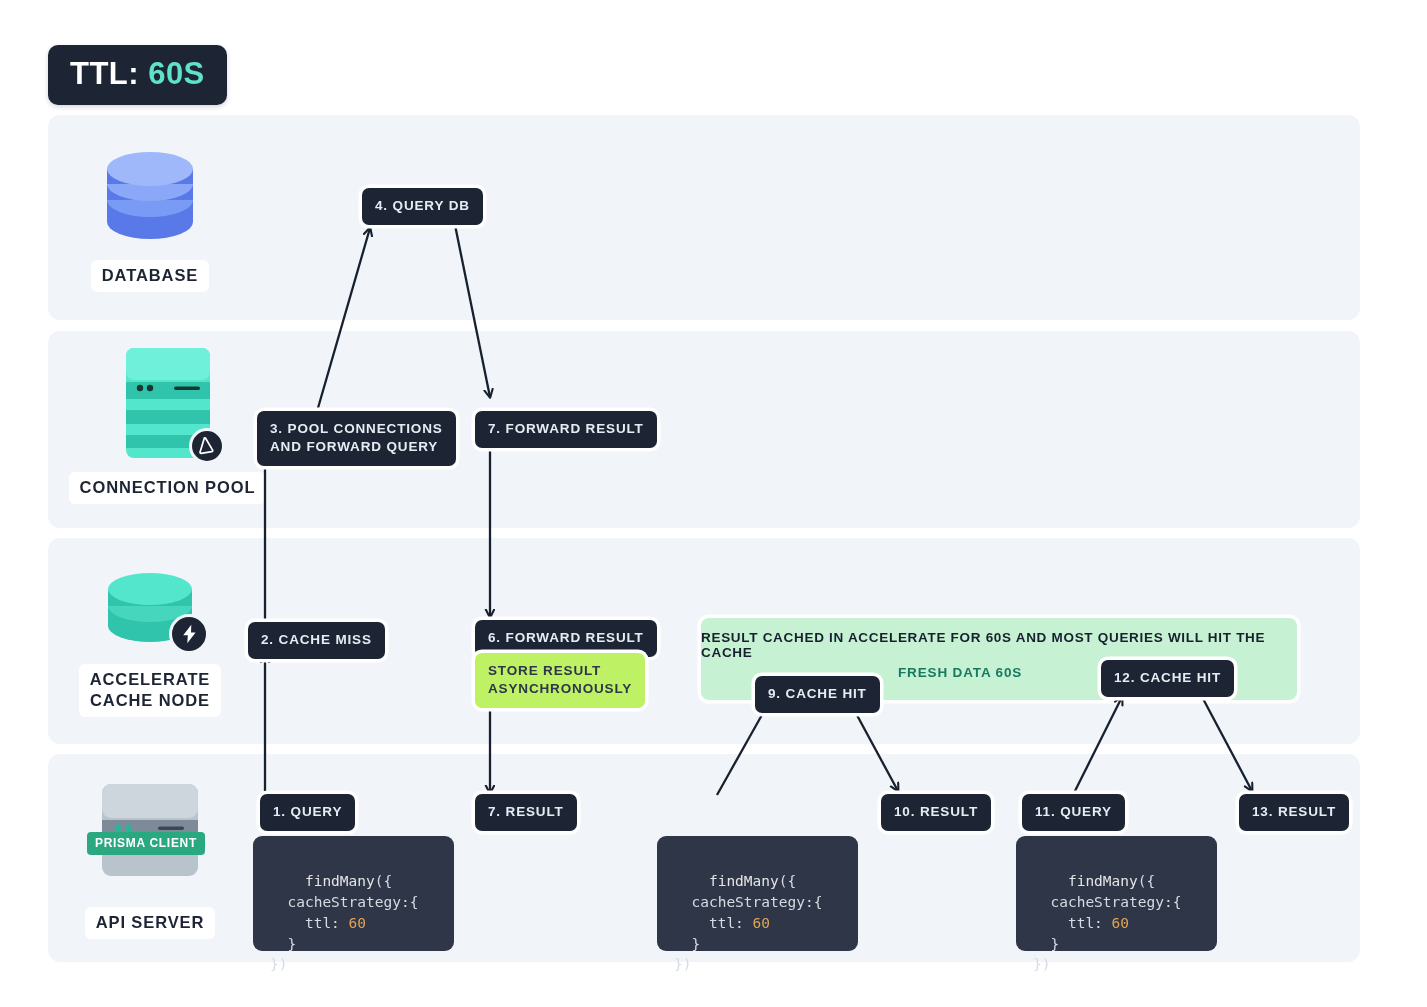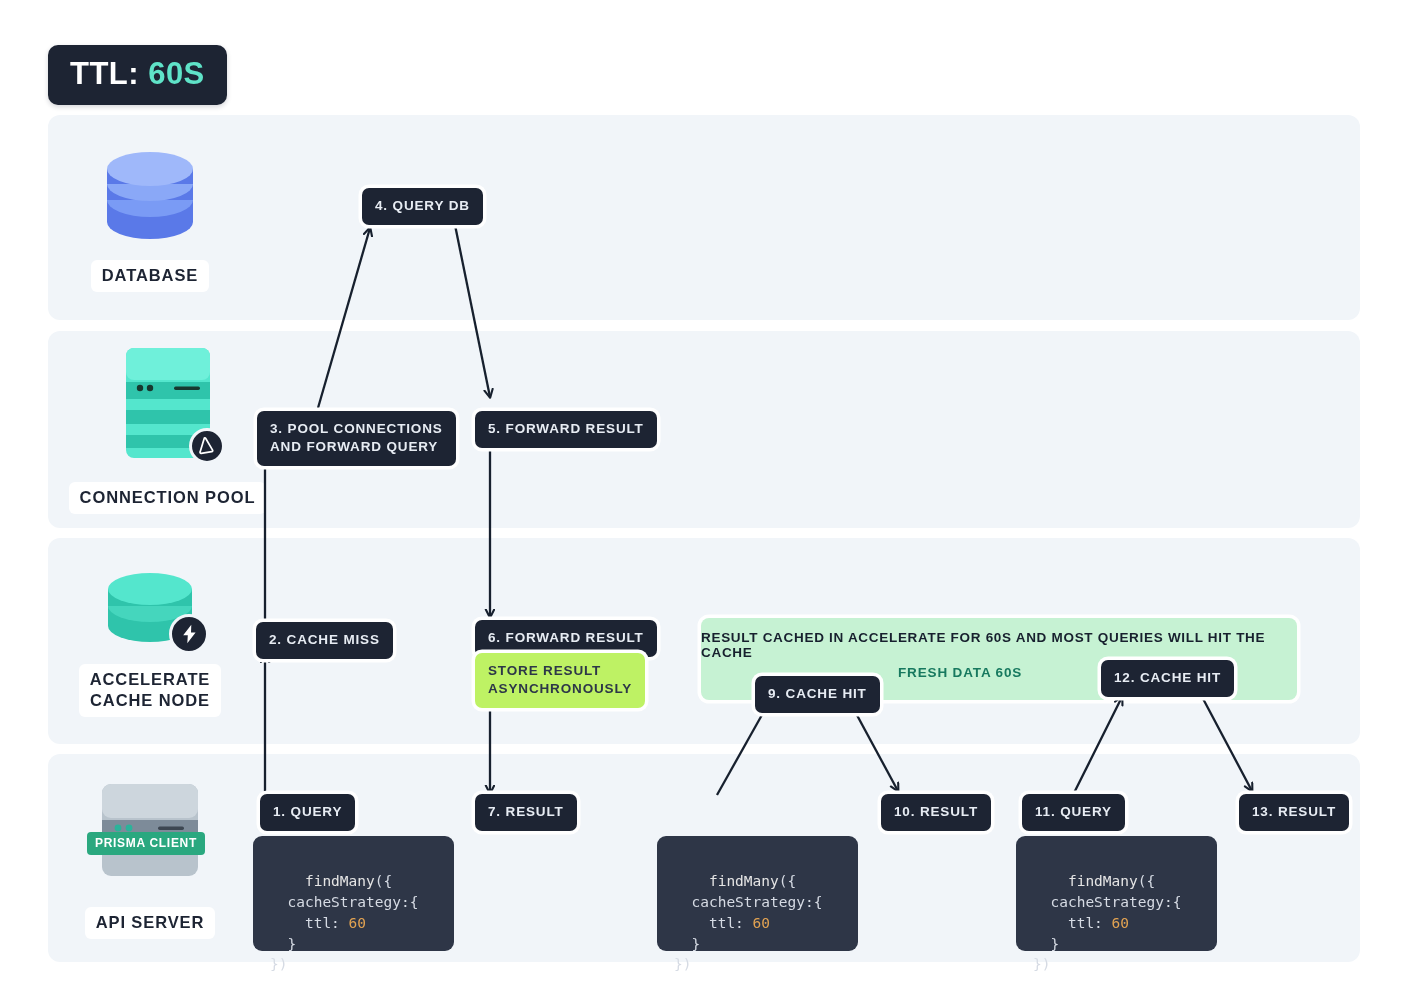--- a/index.html
+++ b/index.html
@@ -175,21 +175,21 @@
         <circle cx="14" cy="40" r="3.2" fill="#17382f"></circle>
         <circle cx="24" cy="40" r="3.2" fill="#17382f"></circle>
         <rect x="48" y="38.5" width="26" height="3.5" rx="1.7" fill="#17382f"></rect>
       </svg>
       <div class="badge-circle" style="width:36px;height:36px;right:-15px;bottom:-6px;">
         <svg width="15" height="18" viewBox="0 0 15 18">
           <path d="M6.6 1.2 L13.6 13.1 a1 1 0 0 1 -0.8 1.5 L2.2 16.3 a1 1 0 0 1 -1.1 -1.4 L5.2 1.4 a0.8 0.8 0 0 1 1.4 -0.2 Z" fill="none" stroke="#ffffff" stroke-width="1.7" stroke-linejoin="round"></path>
         </svg>
       </div>
     </div>
-    <div style="margin-top:24px;">
+    <div style="margin-top:14px;">
       <span class="node-label">CONNECTION POOL</span>
     </div>
   </div>
 
   <div class="node" style="left:60px; top:558px; width:180px;">
     <div style="position:relative;width:92px;height:92px;margin:0 auto;">
       <svg width="92" height="92" viewBox="0 0 92 92">
         <ellipse cx="46" cy="68" rx="42" ry="16" fill="#2fc4ab"></ellipse>
         <rect x="4" y="48" width="84" height="20" fill="#2fc4ab"></rect>
         <ellipse cx="46" cy="48" rx="42" ry="16" fill="#45d6bd"></ellipse>
@@ -257,22 +257,22 @@
 
       <line x1="1073" y1="795" x2="1122" y2="697"></line>
 
       <line x1="1200" y1="693" x2="1252" y2="791"></line>
     </g>
   </svg>
 
   <div class="pill" style="left:362px; top:188px;">4. QUERY DB</div>
   <div class="pill" style="left:257px; top:411px;">3. POOL CONNECTIONS
 AND FORWARD QUERY</div>
-  <div class="pill" style="left:475px; top:411px;">5. FORWARD RESULT</div>
-  <div class="pill" style="left:256px; top:622px;">2. CACHE MISS</div>
+  <div class="pill" style="left:475px; top:411px;">7. FORWARD RESULT</div>
+  <div class="pill" style="left:248px; top:622px;">2. CACHE MISS</div>
   <div class="pill" style="left:475px; top:620px;">6. FORWARD RESULT</div>
   <div class="pill grey" style="left:475px; top:653px;">STORE RESULT
 ASYNCHRONOUSLY</div>
   <div class="pill" style="left:260px; top:794px;">1. QUERY</div>
   <div class="pill" style="left:475px; top:794px;">7. RESULT</div>
   <div class="pill" style="left:663px; top:840px;">8. QUERY</div>
   <div class="pill" style="left:755px; top:676px;">9. CACHE HIT</div>
   <div class="pill" style="left:881px; top:794px;">10. RESULT</div>
   <div class="pill" style="left:1022px; top:794px;">11. QUERY</div>
   <div class="pill" style="left:1101px; top:660px;">12. CACHE HIT</div>

